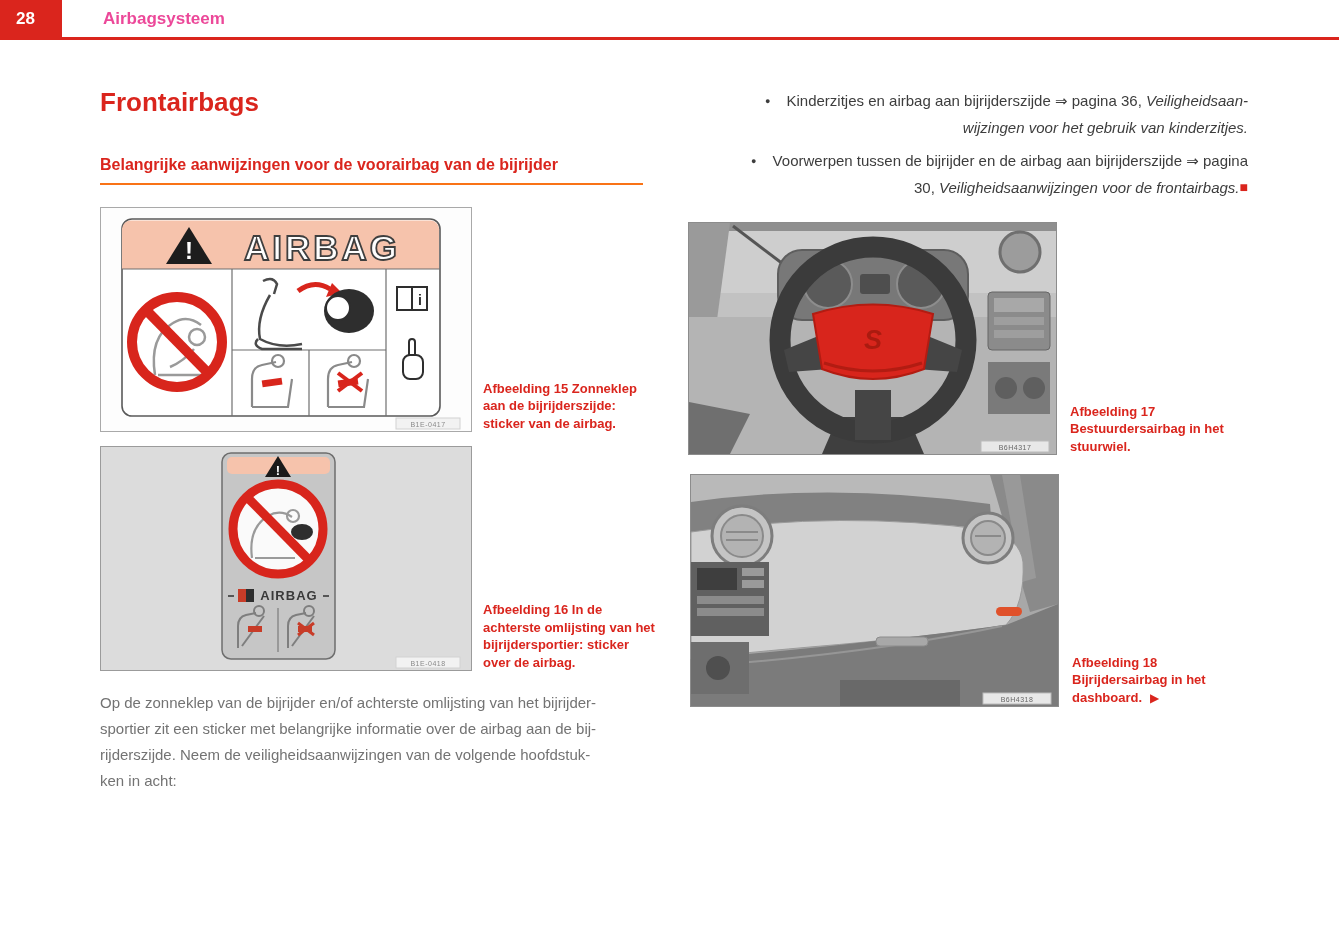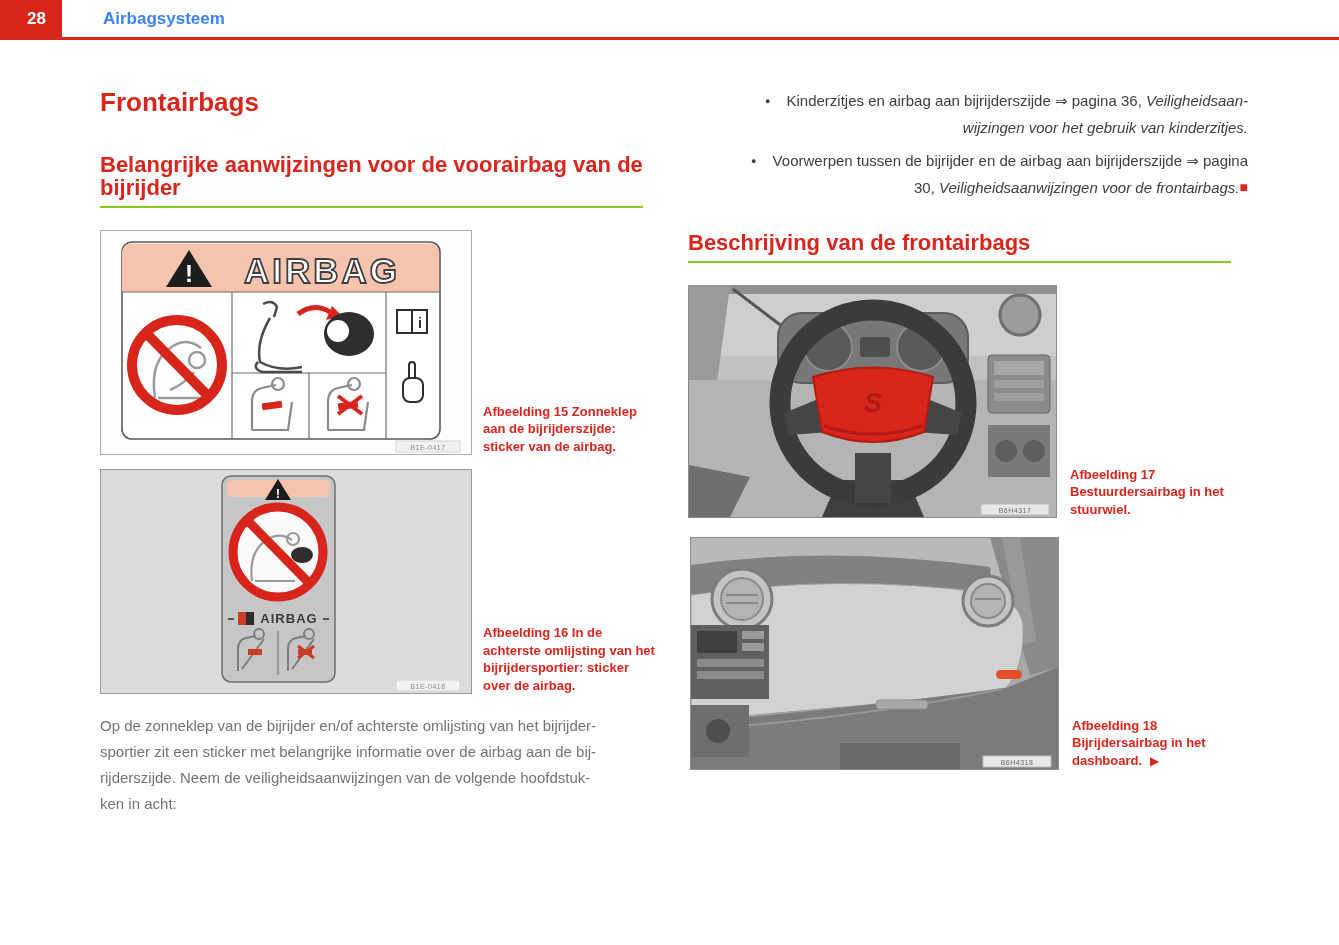--- a/index.html
+++ b/index.html
@@ -3,32 +3,32 @@
 <meta charset="utf-8">
 <style>
   * { margin:0; padding:0; box-sizing:border-box; }
   html,body { width:1339px; height:945px; background:#ffffff; overflow:hidden;
     font-family:"Liberation Sans","DejaVu Sans",sans-serif; }
 
   
   .hdr { position:absolute; left:0; top:0; width:1339px; height:40px; }
   .hdr-numbox { position:absolute; left:0; top:0; width:62px; height:37px;
     background:#da251d; color:#fff; font-weight:bold; font-size:17px;
-    display:flex; align-items:center; justify-content:flex-end; padding-right:16px; }
+    display:flex; align-items:center; justify-content:flex-end; padding-right:27px; }
   .hdr-title { position:absolute; left:103px; top:0; height:37px; display:flex; align-items:center;
-    font-weight:bold; font-size:17px; color:#3b82f6; }
+    font-weight:bold; font-size:17px; color:#ec4899; }
   .hdr-rule { position:absolute; left:0; top:37px; width:1339px; height:3px; background:#da251d; }
 
   
   .col-left  { position:absolute; left:100px; top:40px; width:560px; }
   .col-right { position:absolute; left:688px; top:40px; width:560px; }
 
   h1.title { margin-top:47px; font-size:26px; font-weight:bold; color:#da251d; }
-  h2.sect { font-size:22px; font-weight:bold; color:#da251d; line-height:23px;
-    border-bottom:2px solid #84cc16; padding-bottom:7px; width:543px; }
+  h2.sect { font-size:16px; font-weight:bold; color:#da251d; line-height:23px;
+    border-bottom:2px solid #f97316; padding-bottom:7px; width:543px; }
   .col-left h2.sect { margin-top:35px; }
   .col-right h2.sect { margin-top:31px; }
 
   
   .figrow { display:flex; align-items:flex-end; }
   .col-left .figrow { gap:11px; }
   .col-right .figrow { gap:13px; }
   .figrow.f15 { margin-top:22px; }
   .figrow.f16 { margin-top:14px; }
   .figrow.f17 { margin-top:22px; }
@@ -228,21 +228,20 @@
       <span class="dot">●</span>
       <span>Voorwerpen tussen de bijrijder en de airbag aan bijrijderszijde</span>
       <span class="arrow">⇒</span>
       <span>pagina
 30,</span>
       <span class="ref">Veiligheidsaanwijzingen voor de frontairbags.</span>
       <span class="end-square">■</span>
     </li>
   </ul>
 
-  <h2 class="sect">Beschrijving van de frontairbags</h2>
 
   <div class="figrow f17">
     <div class="figbox">
       <svg width="369" height="233" viewBox="0 0 369 233">
         <rect x="0.5" y="0.5" width="368" height="232" fill="#c2c2c2" stroke="#8c8c8c"></rect>
         <rect x="1" y="1" width="367" height="70" fill="#cecece"></rect>
         <rect x="1" y="1" width="367" height="8" fill="#8f8f8f"></rect>
         <polygon points="1,1 42,1 26,120 1,140" fill="#9a9a9a"></polygon>
         <line x1="45" y1="4" x2="95" y2="42" stroke="#555" stroke-width="3"></line>
         <rect x="1" y="95" width="367" height="137" fill="#b4b4b4"></rect>

